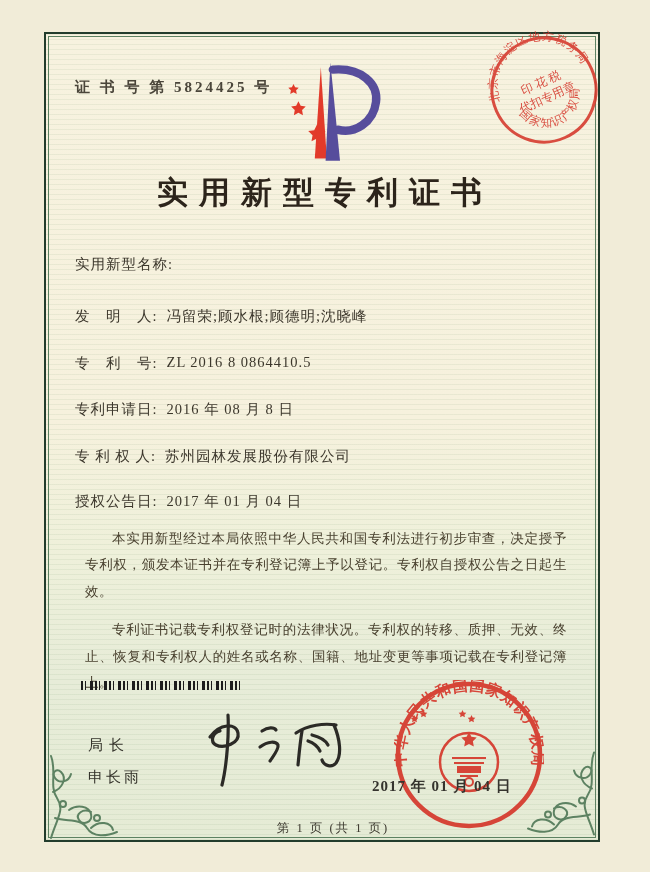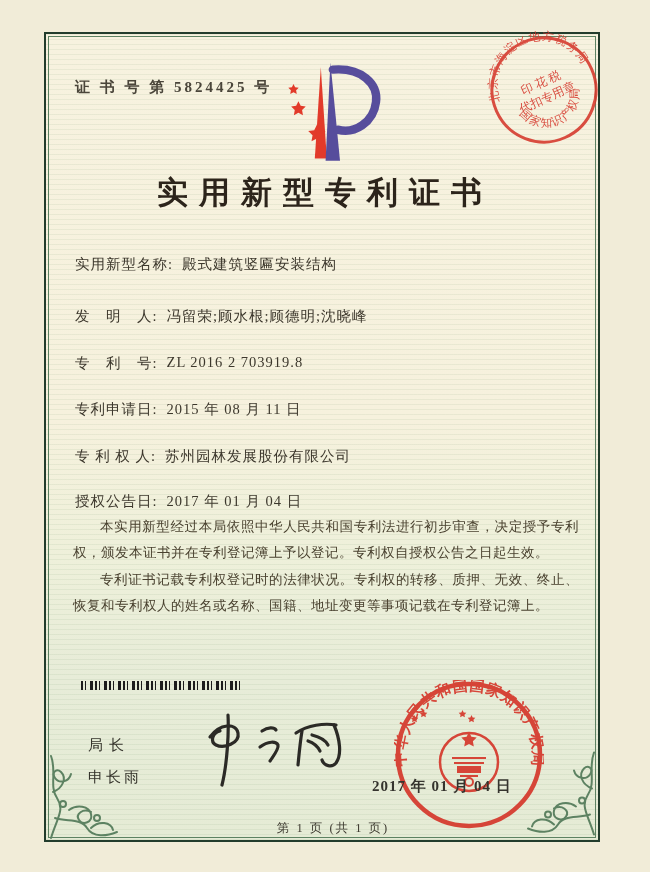--- a/index.html
+++ b/index.html
@@ -28,21 +28,21 @@
     font-size:31px;font-weight:600;letter-spacing:11px;color:#2c241b;
   }
   .field{left:75px;display:flex;font-size:14.5px;color:#3c372c;white-space:nowrap;}
   .field .lab{letter-spacing:1px;margin-right:9px;}
   .field .val{letter-spacing:1px;}
   .f0{top:255px}.f1{top:307px}.f2{top:354px}.f3{top:400px}.f4{top:447px}.f5{top:492px}
   .bodytext{
     left:73px;top:514px;width:506px;font-size:13.5px;line-height:1.96;
     color:#49412f;letter-spacing:0.5px;text-align:justify;
   }
-  .bodytext p{margin:0;text-indent:2em;}
+  .bodytext p{margin:12px;text-indent:2em;}
   .barcode{
     left:81px;top:681px;width:163px;height:9px;
     background:repeating-linear-gradient(90deg,
       #1d1d1d 0 2px, transparent 2px 4px,
       #1d1d1d 4px 5px, transparent 5px 9px,
       #1d1d1d 9px 12px, transparent 12px 14px);
   }
   .signer-title{left:88px;top:736px;font-size:15px;letter-spacing:6px;color:#33322a;}
   .signer-name{left:88px;top:768px;font-size:15px;letter-spacing:3px;color:#33322a;}
   .date{left:372px;top:777px;font-size:15px;letter-spacing:1px;color:#35342e;font-weight:600;z-index:5;}
@@ -89,33 +89,32 @@
   </text>
   <text x="58" y="54" text-anchor="middle" font-size="12" fill="#d5372b">印 花 税</text>
   <text x="58" y="70" text-anchor="middle" font-size="12" fill="#d5372b">代扣专用章</text>
   <text font-size="11.5" fill="#d5372b" letter-spacing="1">
     <textPath href="#taxBottom" startOffset="50%" text-anchor="middle">国家知识产权局</textPath>
   </text>
 </svg>
 
 <div class="abs field f0">
   <span class="lab">实用新型名称:</span>
-  <span class="val">殿式建筑竖匾安装结构</span>
 </div>
 <div class="abs field f1">
   <span class="lab">发　明　人:</span>
   <span class="val">冯留荣;顾水根;顾德明;沈晓峰</span>
 </div>
 <div class="abs field f2">
   <span class="lab">专　利　号:</span>
-  <span class="val">ZL 2016 2 703919.8</span>
+  <span class="val">ZL 2016 8 0864410.5</span>
 </div>
 <div class="abs field f3">
   <span class="lab">专利申请日:</span>
-  <span class="val">2015 年 08 月 11 日</span>
+  <span class="val">2016 年 08 月 8 日</span>
 </div>
 <div class="abs field f4">
   <span class="lab">专 利 权 人:</span>
   <span class="val">苏州园林发展股份有限公司</span>
 </div>
 <div class="abs field f5">
   <span class="lab">授权公告日:</span>
   <span class="val">2017 年 01 月 04 日</span>
 </div>
 

